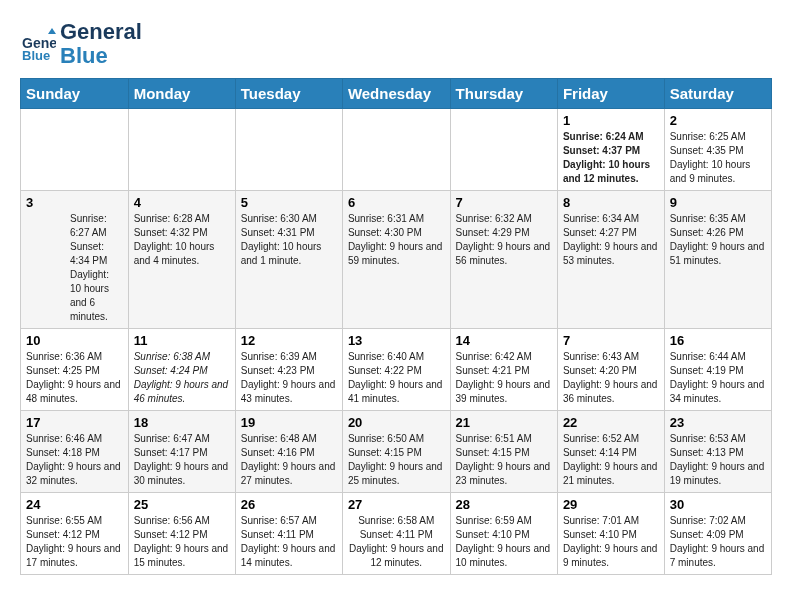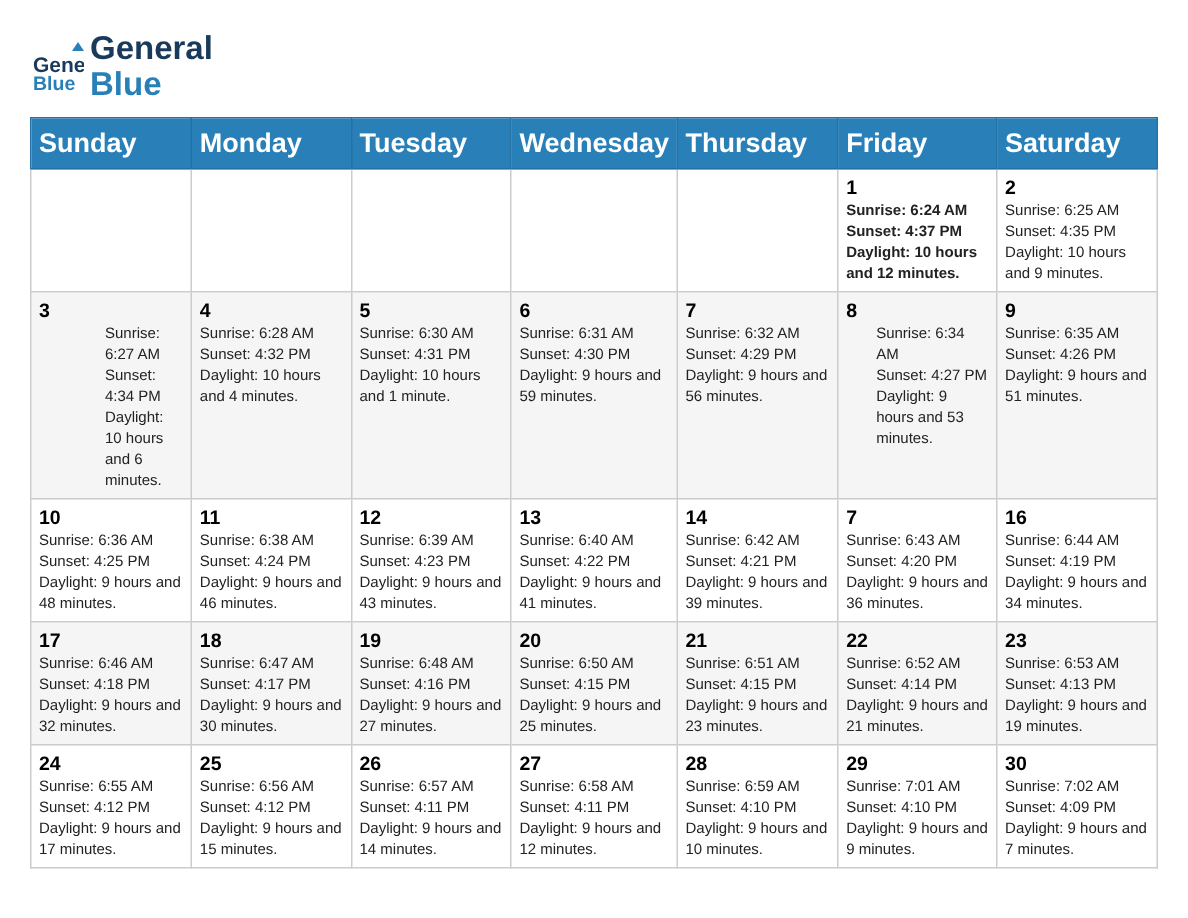--- a/index.html
+++ b/index.html
@@ -49,21 +49,21 @@
     .calendar {
       width: 100%;
       border-collapse: collapse;
       font-size: 11px;
     }
     .calendar thead tr th {
       background: #2980b9;
       color: #fff;
       text-align: left;
       padding: 6px 5px;
-      font-size: 18px;
+      font-size: 15px;
       font-weight: bold;
       border: 1px solid #2472a4;
     }
     .calendar tbody tr td {
       border: 1px solid #ccc;
       vertical-align: top;
       padding: 4px 5px;
       width: 108px;
       min-height: 80px;
       background: #fff;
@@ -164,41 +164,41 @@
 Daylight: 9 hours and 59 minutes.</div>
         </td>
         <td>
           <div class="day-number">7</div>
           <div class="day-info" style="white-space: pre-line;">Sunrise: 6:32 AM
 Sunset: 4:29 PM
 Daylight: 9 hours and 56 minutes.</div>
         </td>
         <td>
           <div class="day-number">8</div>
-          <div class="day-info" style="white-space: pre-line; margin-left: 20px;">Sunrise: 6:34 AM
+          <div class="day-info" style="white-space: pre-line;">Sunrise: 6:34 AM
 Sunset: 4:27 PM
 Daylight: 9 hours and 53 minutes.</div>
         </td>
         <td>
           <div class="day-number">9</div>
           <div class="day-info" style="white-space: pre-line;">Sunrise: 6:35 AM
 Sunset: 4:26 PM
 Daylight: 9 hours and 51 minutes.</div>
         </td>
       </tr>
       <tr>
         <td>
           <div class="day-number">10</div>
           <div class="day-info" style="white-space: pre-line;">Sunrise: 6:36 AM
 Sunset: 4:25 PM
 Daylight: 9 hours and 48 minutes.</div>
         </td>
         <td>
           <div class="day-number">11</div>
-          <div class="day-info" style="white-space: pre-line;">Sunrise: 6:38 AM
+          <div class="day-info" style="white-space: pre-line; font-style: italic;">Sunrise: 6:38 AM
 Sunset: 4:24 PM
 Daylight: 9 hours and 46 minutes.</div>
         </td>
         <td>
           <div class="day-number">12</div>
           <div class="day-info" style="white-space: pre-line;">Sunrise: 6:39 AM
 Sunset: 4:23 PM
 Daylight: 9 hours and 43 minutes.</div>
         </td>
         <td>
@@ -284,21 +284,21 @@
 Daylight: 9 hours and 15 minutes.</div>
         </td>
         <td>
           <div class="day-number">26</div>
           <div class="day-info" style="white-space: pre-line;">Sunrise: 6:57 AM
 Sunset: 4:11 PM
 Daylight: 9 hours and 14 minutes.</div>
         </td>
         <td>
           <div class="day-number">27</div>
-          <div class="day-info" style="white-space: pre-line;">Sunrise: 6:58 AM
+          <div class="day-info" style="white-space: pre-line; text-align: center;">Sunrise: 6:58 AM
 Sunset: 4:11 PM
 Daylight: 9 hours and 12 minutes.</div>
         </td>
         <td>
           <div class="day-number">28</div>
           <div class="day-info" style="white-space: pre-line;">Sunrise: 6:59 AM
 Sunset: 4:10 PM
 Daylight: 9 hours and 10 minutes.</div>
         </td>
         <td>

